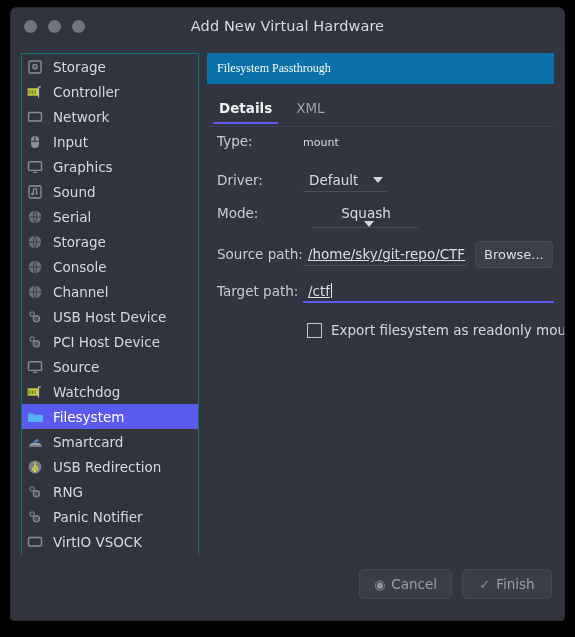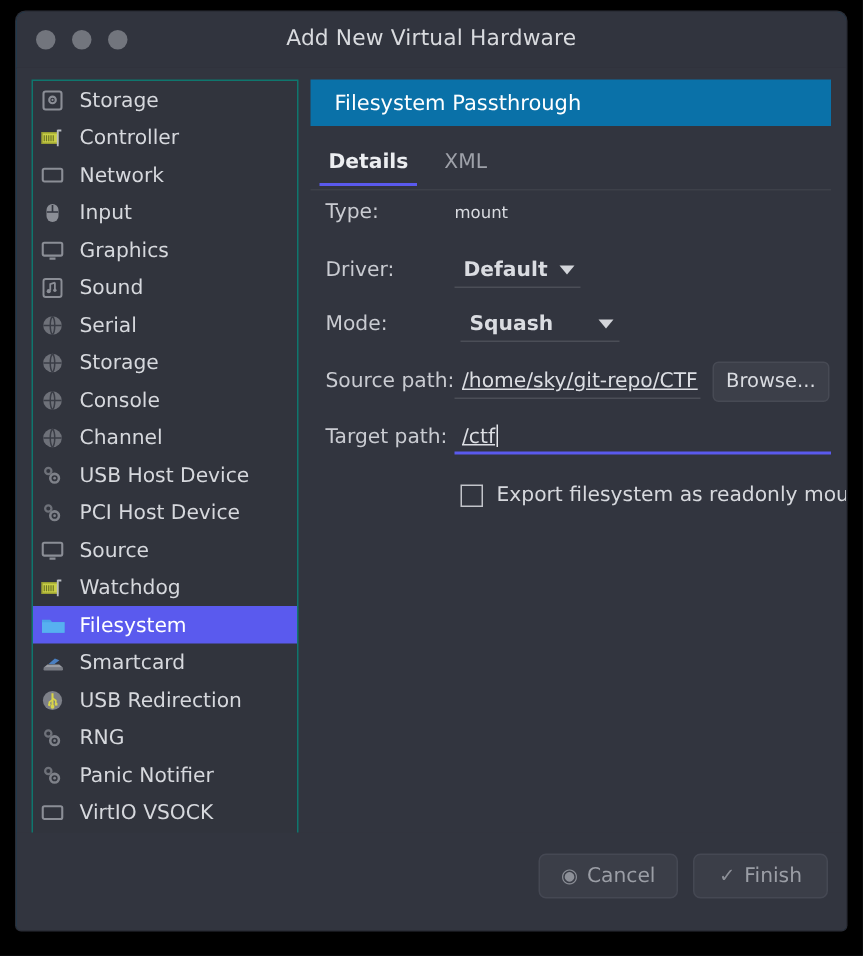--- a/index.html
+++ b/index.html
@@ -120,23 +120,24 @@
   .pane-header {
     position: absolute;
     left: 0; top: 0;
     width: 347px;
     height: 31px;
     background: #0a71a8;
     display: flex;
     align-items: center;
   }
   .pane-header-text {
-    font-size: 14px;
+    font-size: 12px;
     color: #ffffff;
-    margin-left: 16px;
+    margin-left: 10px;
+    font-family: Liberation Serif, serif;
   }
 
   
   .tabs {
     position: absolute;
     left: 0; top: 44px;
     width: 347px;
     height: 29px;
     border-bottom: 1px solid #3d4049;
     display: flex;
@@ -189,24 +190,23 @@
   
   .dropdown {
     position: relative;
     display: inline-flex;
     align-items: center;
     justify-content: space-between;
     border-bottom: 1px solid #4b4e57;
     height: 23px;
     padding: 0 4px 0 6px;
     box-sizing: border-box;
-    font-weight: bold;
   }
   .dd-driver { width: 84px; margin-left: 4px; }
-  .dd-mode   { width: 106px; margin-left: 8px; }
+  .dd-mode   { width: 106px; margin-left: 13px; flex-direction: column; }
   .dd-text {
     font-size: 13.5px;
     color: #dadce1;
   }
   .caret {
     width: 0; height: 0;
     border-left: 5px solid transparent;
     border-right: 5px solid transparent;
     border-top: 6px solid #d3d5da;
     margin-left: 6px;

